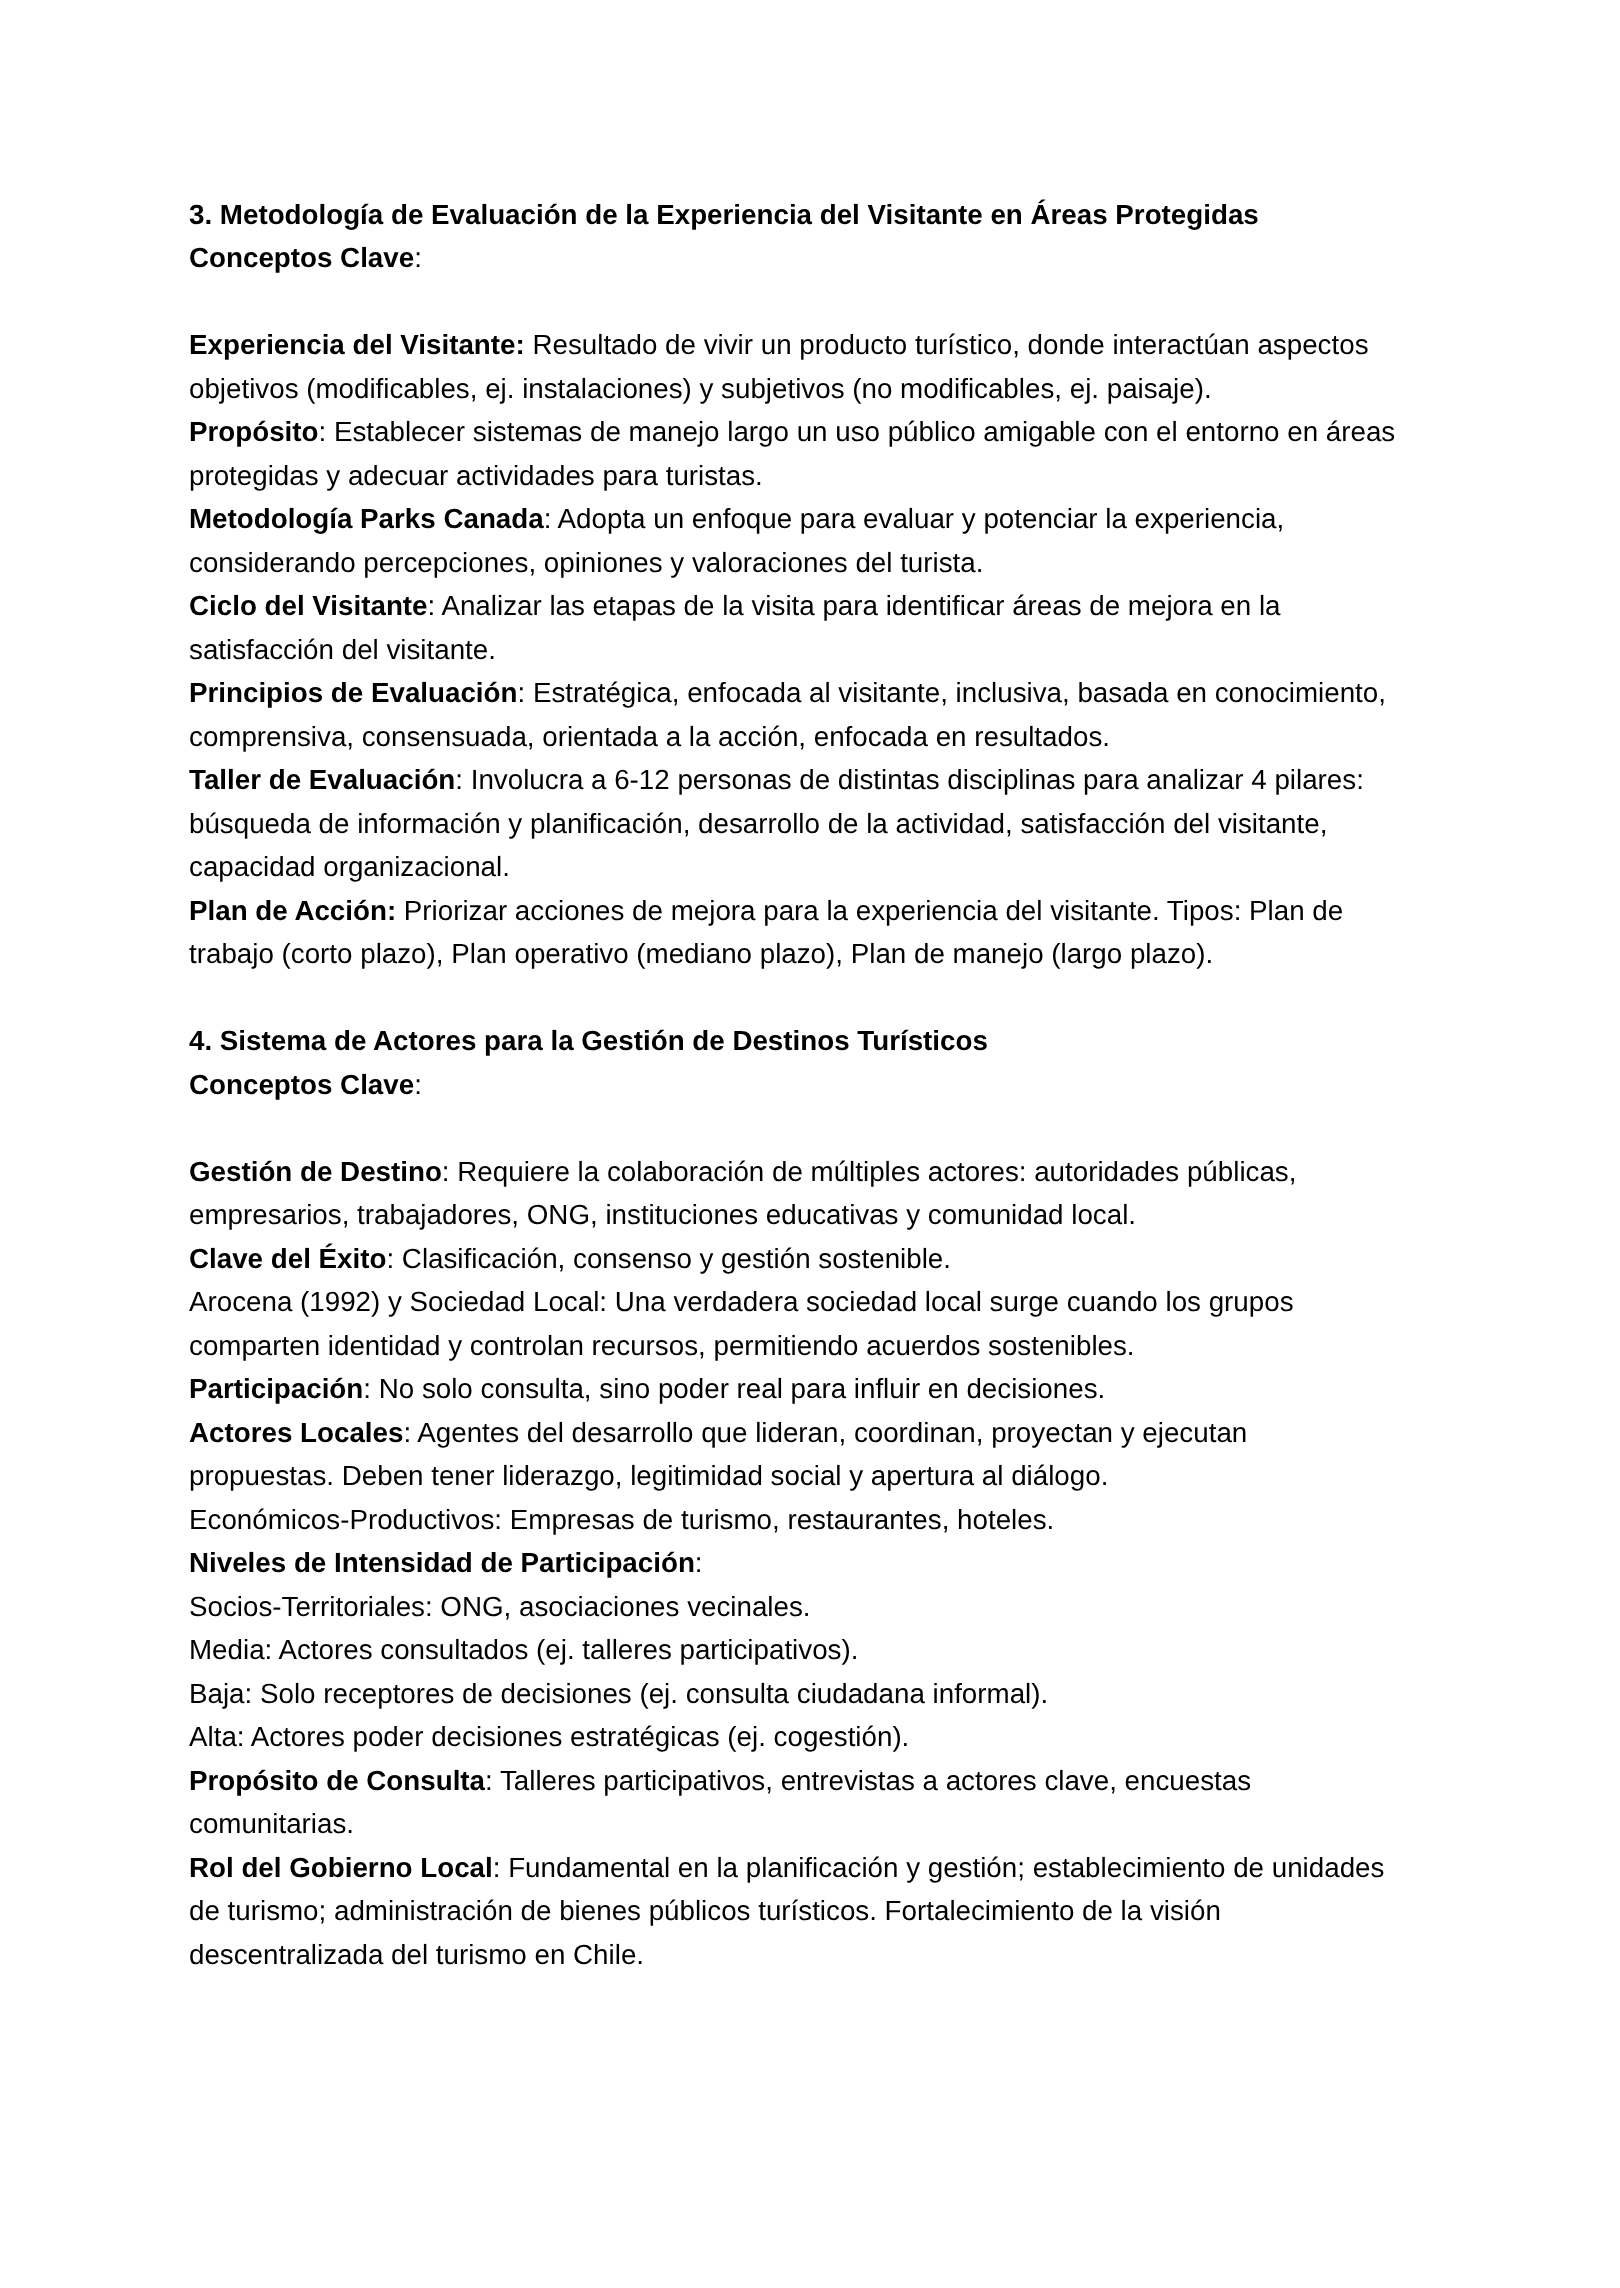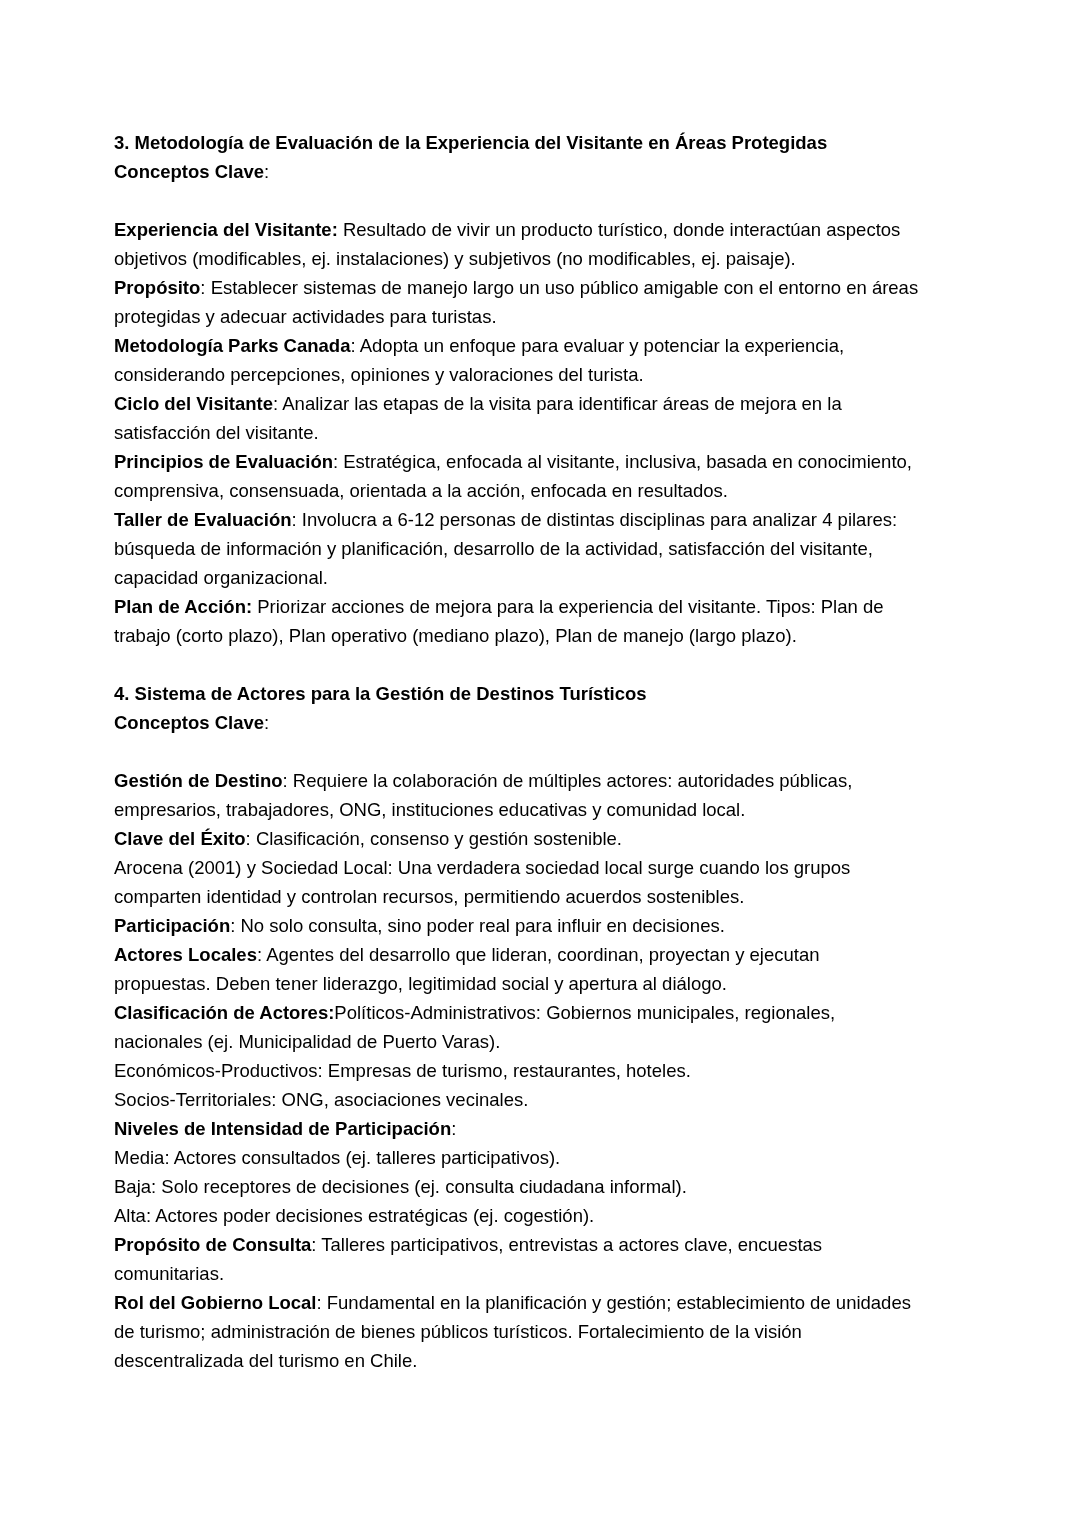--- a/index.html
+++ b/index.html
@@ -11,21 +11,21 @@
   .page {
     position: relative;
     width: 1080px;
     height: 1525px;
     background: #ffffff;
     box-sizing: border-box;
     overflow: hidden;
   }
   .content {
     position: absolute;
-    left: 114px;
+    left: 126px;
     top: 128px;
     width: 806px;
   }
   .para {
     font-family: "Liberation Sans", sans-serif;
     font-size: 18.5px;
     line-height: 29px;
     color: #000000;
     margin: 0;
     text-align: left;
@@ -74,27 +74,26 @@
 
     <div class="spacer-section"></div>
 
     <div class="block">
       <p class="para section-heading">4. Sistema de Actores para la Gestión de Destinos Turísticos</p>
       <p class="para"><span class="lbl">Conceptos Clave</span><span class="lbl-colon-plain">:</span></p>
       <div class="spacer-sm"></div>
       <div>
           <p class="para"><span class="lbl">Gestión de Destino</span><span class="lbl-colon-plain">: </span><span>Requiere la colaboración de múltiples actores: autoridades públicas, empresarios, trabajadores, ONG, instituciones educativas y comunidad local.</span></p>
           <p class="para"><span class="lbl">Clave del Éxito</span><span class="lbl-colon-plain">: </span><span>Clasificación, consenso y gestión sostenible.</span></p>
-          <p class="para"><span>Arocena (2001) y Sociedad Local: Una verdadera sociedad local surge cuando los grupos comparten identidad y controlan recursos, permitiendo acuerdos sostenibles.</span></p>
+          <p class="para"><span>Arocena (1992) y Sociedad Local: Una verdadera sociedad local surge cuando los grupos comparten identidad y controlan recursos, permitiendo acuerdos sostenibles.</span></p>
           <p class="para"><span class="lbl">Participación</span><span class="lbl-colon-plain">: </span><span>No solo consulta, sino poder real para influir en decisiones.</span></p>
           <p class="para"><span class="lbl">Actores Locales</span><span class="lbl-colon-plain">: </span><span>Agentes del desarrollo que lideran, coordinan, proyectan y ejecutan propuestas. Deben tener liderazgo, legitimidad social y apertura al diálogo.</span></p>
-          <p class="para"><span class="lbl">Clasificación de Actores:</span><span>Políticos-Administrativos: Gobiernos municipales, regionales, nacionales (ej. Municipalidad de Puerto Varas).</span></p>
           <p class="para"><span>Económicos-Productivos: Empresas de turismo, restaurantes, hoteles.</span></p>
+          <p class="para"><span class="lbl">Niveles de Intensidad de Participación</span><span class="lbl-colon-plain">:</span></p>
           <p class="para"><span>Socios-Territoriales: ONG, asociaciones vecinales.</span></p>
-          <p class="para"><span class="lbl">Niveles de Intensidad de Participación</span><span class="lbl-colon-plain">:</span></p>
           <p class="para"><span>Media: Actores consultados (ej. talleres participativos).</span></p>
           <p class="para"><span>Baja: Solo receptores de decisiones (ej. consulta ciudadana informal).</span></p>
           <p class="para"><span>Alta: Actores poder decisiones estratégicas (ej. cogestión).</span></p>
           <p class="para"><span class="lbl">Propósito de Consulta</span><span class="lbl-colon-plain">: </span><span>Talleres participativos, entrevistas a actores clave, encuestas comunitarias.</span></p>
           <p class="para"><span class="lbl">Rol del Gobierno Local</span><span class="lbl-colon-plain">: </span><span>Fundamental en la planificación y gestión; establecimiento de unidades de turismo; administración de bienes públicos turísticos. Fortalecimiento de la visión descentralizada del turismo en Chile.</span></p>
         </div>
     </div>
 
   </div>
 </div>

